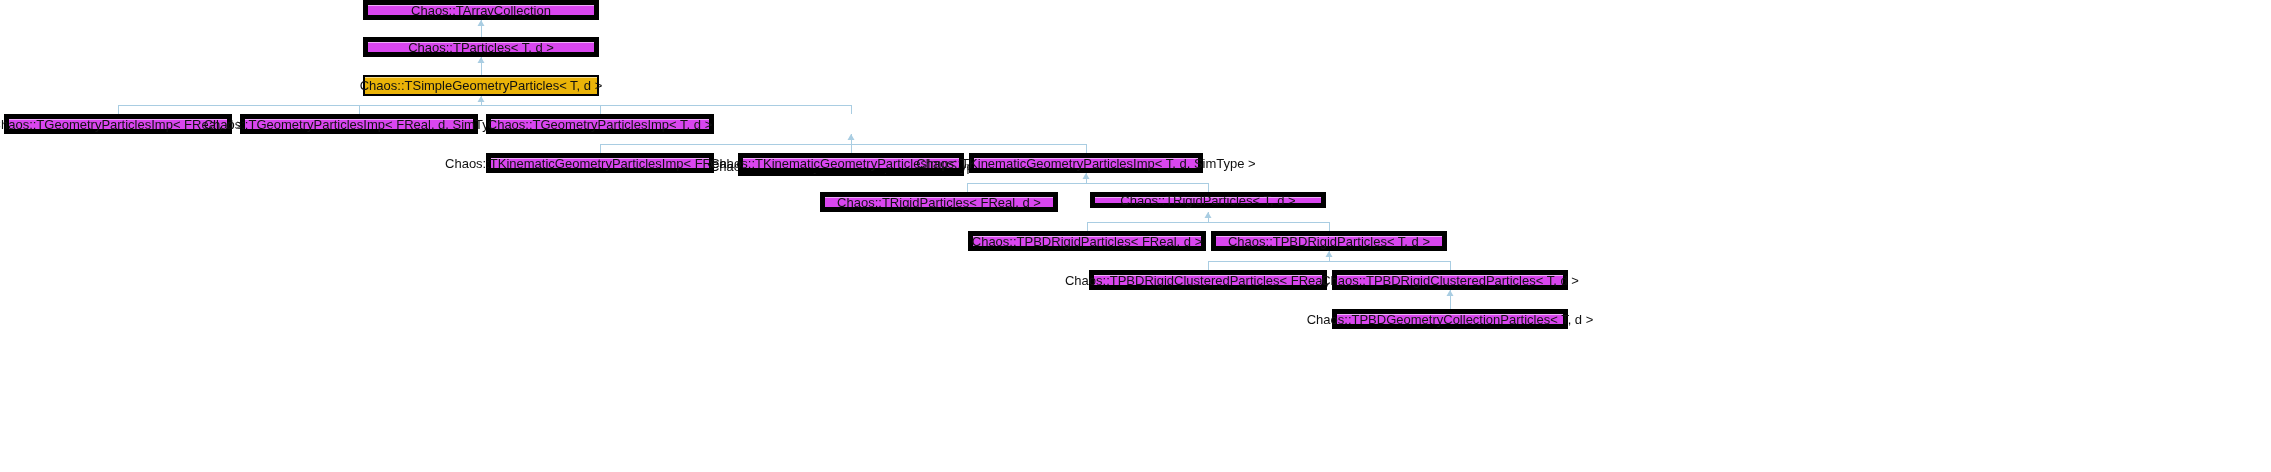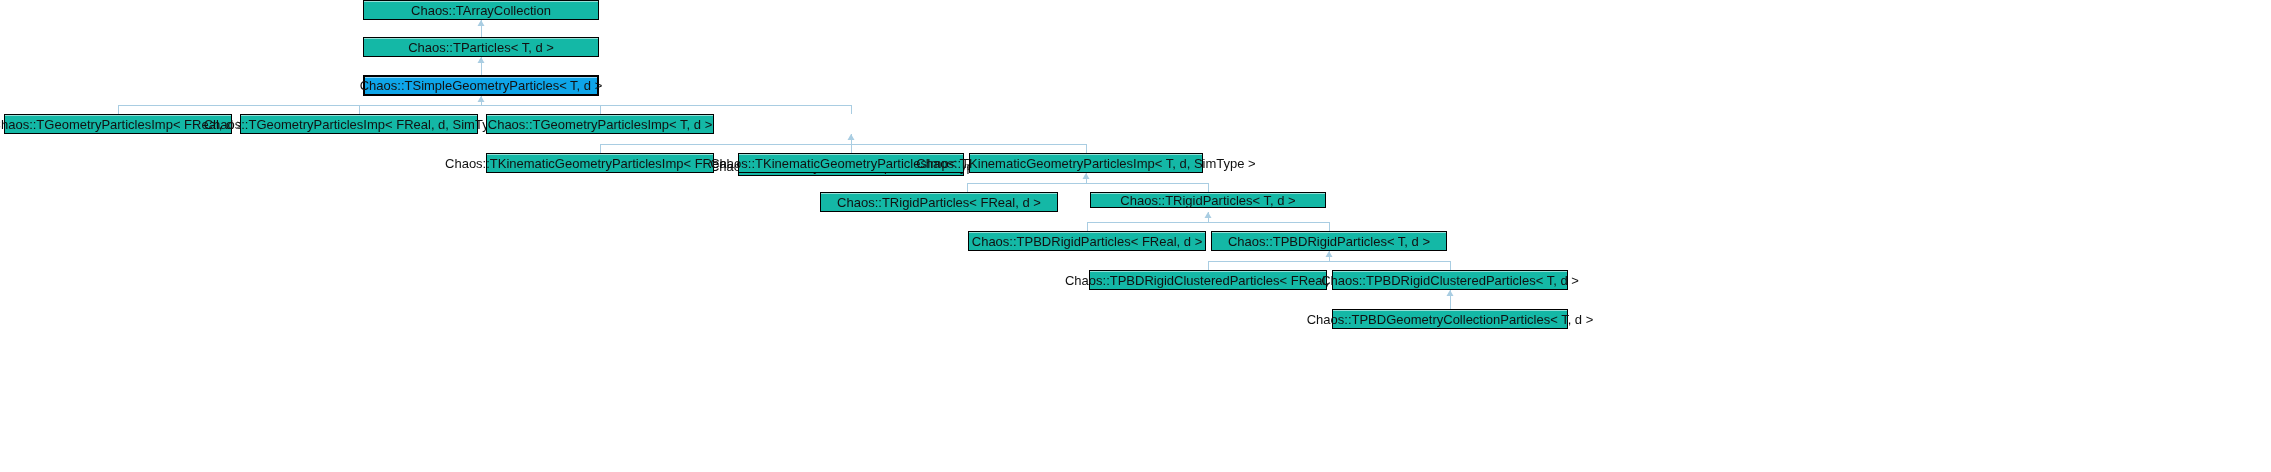--- a/index.html
+++ b/index.html
@@ -11,36 +11,36 @@
   }
   #diagram{position:relative;width:2271px;height:472px;}
 
   
   #wires{position:absolute;left:0;top:0;width:2271px;height:472px;}
 
   
   .node{
     position:absolute;
     box-sizing:border-box;
-    background:#14b8a6;
-    border:1px solid #000000;
+    background:#d946ef;
+    border:5px solid #000000;
     color:#111111;
     font-size:13px;
     line-height:1;
     display:flex;
     align-items:center;
     justify-content:center;
     text-align:center;
     white-space:nowrap;
     letter-spacing:0px;
     z-index:2;
     box-shadow:0 1px 0 rgba(255,255,255,.55) inset;
   }
   .node.focus{
-    background:#0ea5e9;
+    background:#eab308;
     border:2px solid #000000;
   }
   .node-label{
     pointer-events:none;
     padding:0 6px;
   }
 </style>
 </head>
 <body>
 

